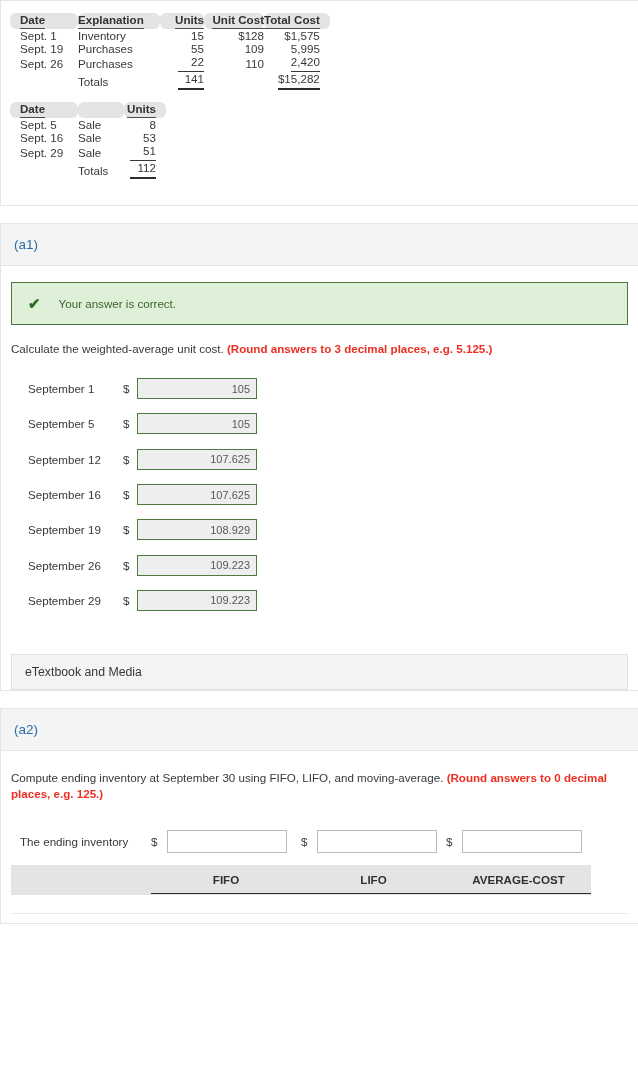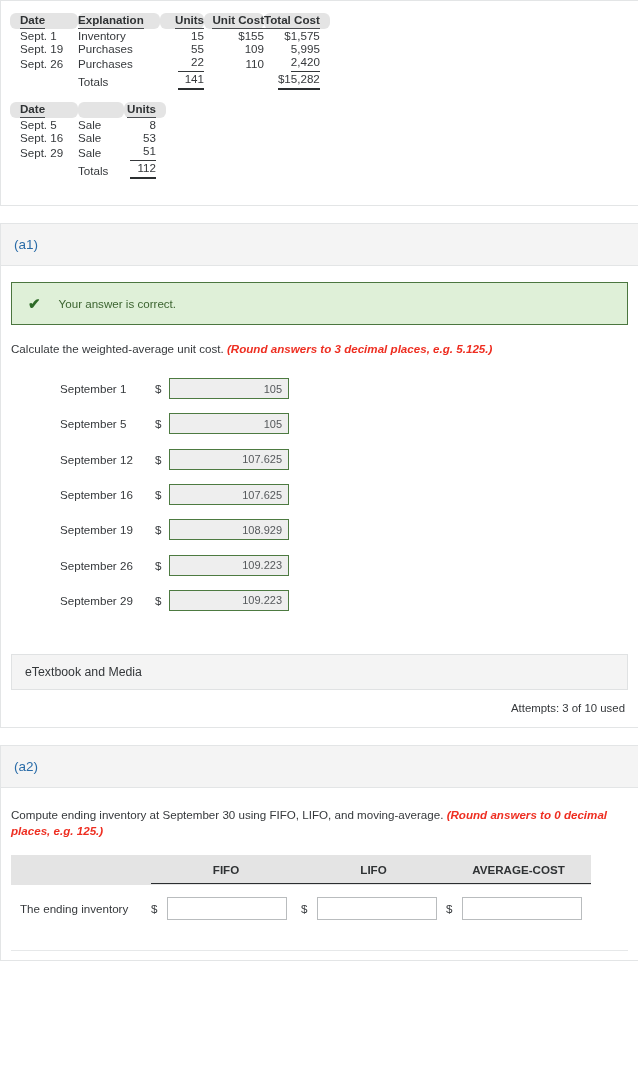--- a/index.html
+++ b/index.html
@@ -83,24 +83,24 @@
     margin-left: 4px;
     line-height: 1;
   }
 
   .prompt {
     font-size: 11.6px;
     padding: 16px 10px 0 10px;
     color: #35383b;
     line-height: 16px;
   }
-  .hint { color: #ee2e21; font-style: italic; font-weight: bold; }
-
-  
-  .answers { padding: 14px 0 0 0; margin-left: 32px; }
+  .hint { color: #ee2e21; font-weight: bold; }
+
+  
+  .answers { padding: 14px 0 0 0; }
   .arow { display: flex; align-items: center; height: 35.3px; }
   .arow .alabel {
     width: 95px;
     margin-left: 27px;
     font-size: 11.6px;
     color: #35383b;
     white-space: nowrap;
   }
   .arow .dollar {
     width: 14px;
@@ -193,21 +193,21 @@
           <td class="hcell" style="width:68px; padding-left:10px;"><span class="hu">Date</span></td>
           <td class="hcell" style="width:82px;"><span class="hu">Explanation</span></td>
           <td class="hcell num" style="width:44px;"><span class="hu">Units</span></td>
           <td class="hcell num" style="width:60px;"><span class="hu">Unit Cost</span></td>
           <td class="hcell num" style="width:64px; padding-right:10px;"><span class="hu">Total Cost</span></td>
         </tr>
         <tr>
           <td class="dcell" style="padding-left:10px;">Sept. 1</td>
           <td class="dcell">Inventory</td>
           <td class="dcell num">15</td>
-          <td class="dcell num">$155</td>
+          <td class="dcell num">$128</td>
           <td class="dcell num" style="padding-right:10px;">$1,575</td>
         </tr>
         <tr>
           <td class="dcell" style="padding-left:10px;">Sept. 19</td>
           <td class="dcell">Purchases</td>
           <td class="dcell num">55</td>
           <td class="dcell num">109</td>
           <td class="dcell num" style="padding-right:10px;">5,995</td>
         </tr>
         <tr>
@@ -310,59 +310,58 @@
         <input class="ans-filled" type="text" readonly="" value="109.223" style="">
       </div>
       <div class="arow">
         <span class="alabel">September 29</span>
         <span class="dollar">$</span>
         <input class="ans-filled" type="text" readonly="" value="109.223" style="">
       </div>
     </div>
 
     <div class="etextbook">eTextbook and Media</div>
-    <div class="attempts">Attempts: 3 of 10 used</div>
   </div>
 
   <div class="gap"></div>
 
   <div class="card">
     <div class="section-header">(a2)</div>
 
     <div class="prompt" style="padding-top:19px;">
       <span>Compute ending inventory at September 30 using FIFO, LIFO, and moving-average. </span><span class="hint">(Round answers to 0 decimal places, e.g. 125.)</span>
     </div>
 
     <div class="t2wrap">
       <table class="t2">
         <tbody>
             <tr>
+          <td class="lbl">The ending inventory</td>
+          <td class="cellin">
+            <span class="dollar">$</span><input class="ans-empty" type="text" placeholder="" style="">
+          </td>
+          <td class="cellin">
+            <span class="dollar">$</span><input class="ans-empty" type="text" placeholder="" style="">
+          </td>
+          <td class="cellin">
+            <span class="dollar">$</span><input class="ans-empty" type="text" placeholder="" style="">
+          </td>
+        </tr>
+        <tr>
           <td class="h blank" style="width:140px;"></td>
           <td class="h" style="width:150px;">
                 <span class="hu2">FIFO</span>
               </td>
           <td class="h" style="width:145px;">
                 <span class="hu2">LIFO</span>
               </td>
           <td class="h" style="width:145px;">
                 <span class="hu2">AVERAGE-COST</span>
               </td>
         </tr>
-        <tr>
-          <td class="lbl">The ending inventory</td>
-          <td class="cellin">
-            <span class="dollar">$</span><input class="ans-empty" type="text" placeholder="" style="">
-          </td>
-          <td class="cellin">
-            <span class="dollar">$</span><input class="ans-empty" type="text" placeholder="" style="">
-          </td>
-          <td class="cellin">
-            <span class="dollar">$</span><input class="ans-empty" type="text" placeholder="" style="">
-          </td>
-        </tr>
       </tbody>
         </table>
     </div>
 
     <div class="bottom-divider"></div>
   </div>
 
 </div>
 
 </body></html>

